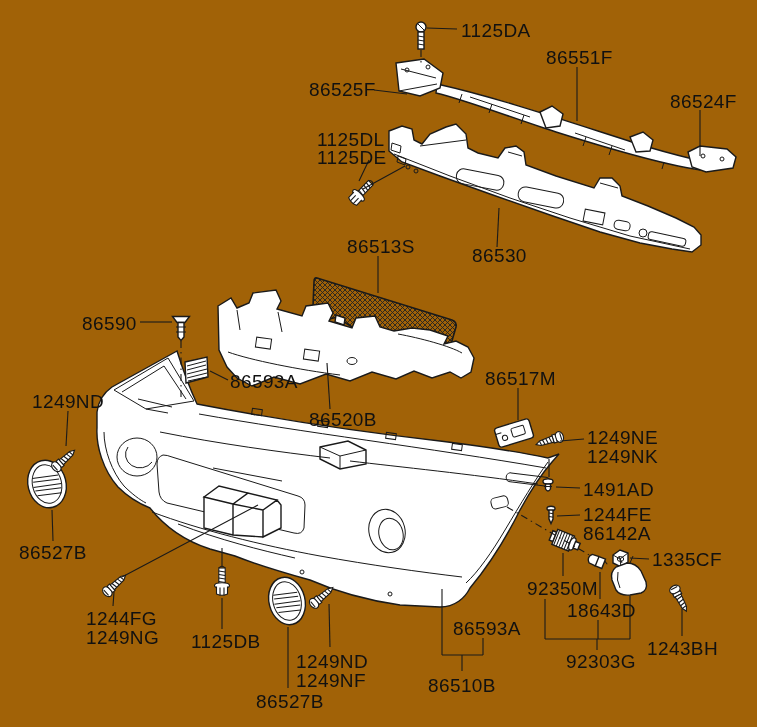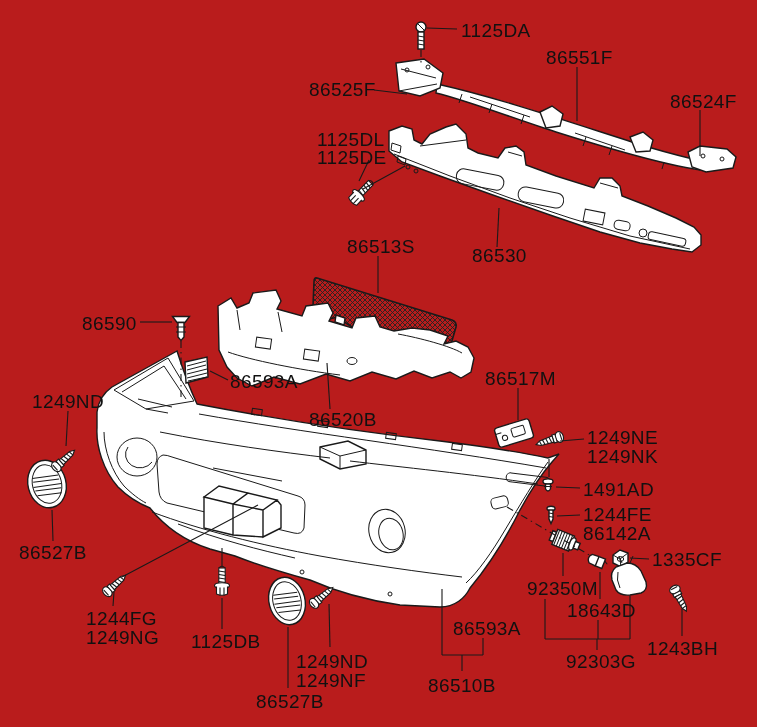--- a/index.html
+++ b/index.html
@@ -1,16 +1,16 @@
 <!DOCTYPE html>
 <html><head>
 <meta charset="utf-8">
 <style>
   html,body{margin:0;padding:0;background:#ffffff;}
-  .stage{position:relative;width:757px;height:727px;background:#b91c1c;overflow:hidden;}
+  .stage{position:relative;width:757px;height:727px;background:#a16207;overflow:hidden;}
   svg{display:block;}
   text.plbl{font-family:"Liberation Sans",sans-serif;font-size:19px;fill:#111111;letter-spacing:0.4px;}
   .ln{stroke:#1a1a1a;stroke-width:1.1;fill:none;}
   .pt{stroke:#1a1a1a;stroke-width:1.4;fill:#ffffff;}
   .pti{stroke:#1a1a1a;stroke-width:1;fill:none;}
   .dd{stroke:#1a1a1a;stroke-width:1.1;fill:none;stroke-dasharray:7 4 1.5 4;}
 </style>
 </head>
 <body>
 

